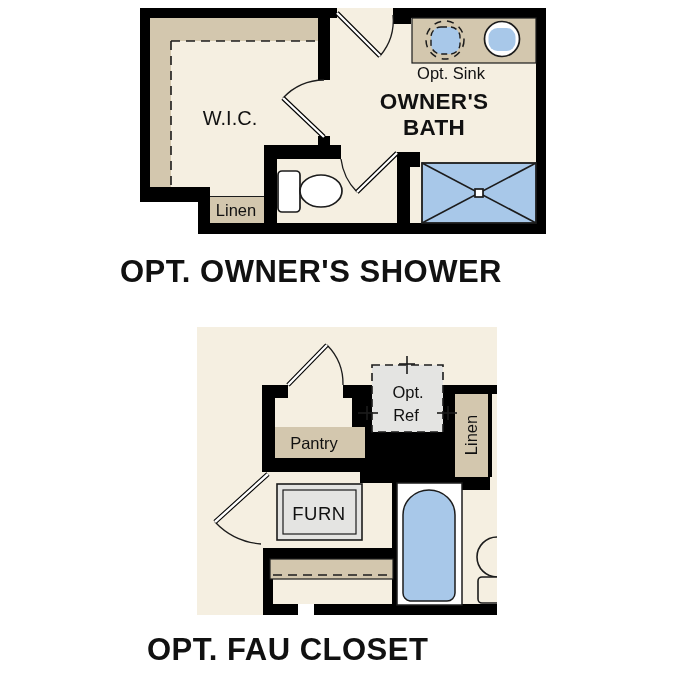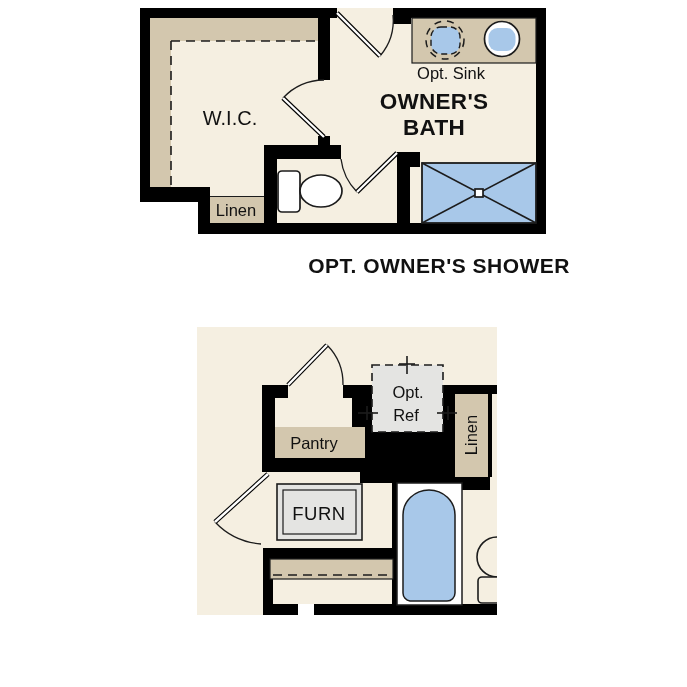--- a/index.html
+++ b/index.html
@@ -7,22 +7,22 @@
     width:687px;height:687px;
     background:var(--paper-white,#fff);
     font-family:"Liberation Sans", sans-serif;
     position:relative;overflow:hidden;
   }
   .canvas{position:absolute;inset:0;}
   .plan{position:absolute;}
   #plan-top{left:140px;top:8px;}
   #plan-bottom{left:197px;top:327px;}
   .plan-title{
-    position:absolute;text-align:right;
-    font-weight:bold;font-size:21px;letter-spacing:0.5px;
+    position:absolute;text-align:left;
+    font-weight:bold;font-size:31px;letter-spacing:0.5px;
     color:var(--text-black,#111);
     font-family:"Liberation Sans", sans-serif;
     white-space:nowrap;
   }
   #title-top{left:120px;top:254px;width:450px;}
   #title-bottom{left:147px;top:632px;width:400px;}
 
   
   .floor{fill:var(--floor-cream);}
   .wall{fill:var(--wall-black);}
@@ -202,13 +202,14 @@
       <line class="leaf-over" x1="71" y1="147" x2="18" y2="195"></line>
     </g>
 
     <text class="lbl" x="117" y="116" text-anchor="middle" dominant-baseline="central">Pantry</text>
     <text class="lbl" x="211" y="65" text-anchor="middle" dominant-baseline="central" font-size="17">Opt.</text>
     <text class="lbl" x="209" y="88" text-anchor="middle" dominant-baseline="central" font-size="17">Ref</text>
     <text class="lbl" x="274" y="108" text-anchor="middle" dominant-baseline="central" font-size="16" transform="rotate(-90 274 108)">Linen</text>
     <text class="lbl-furn" x="122" y="186" text-anchor="middle" dominant-baseline="central">FURN</text>
   </svg>
 
+  <div class="plan-title" id="title-bottom">OPT. FAU CLOSET</div>
 </div>
 
 </body></html>

